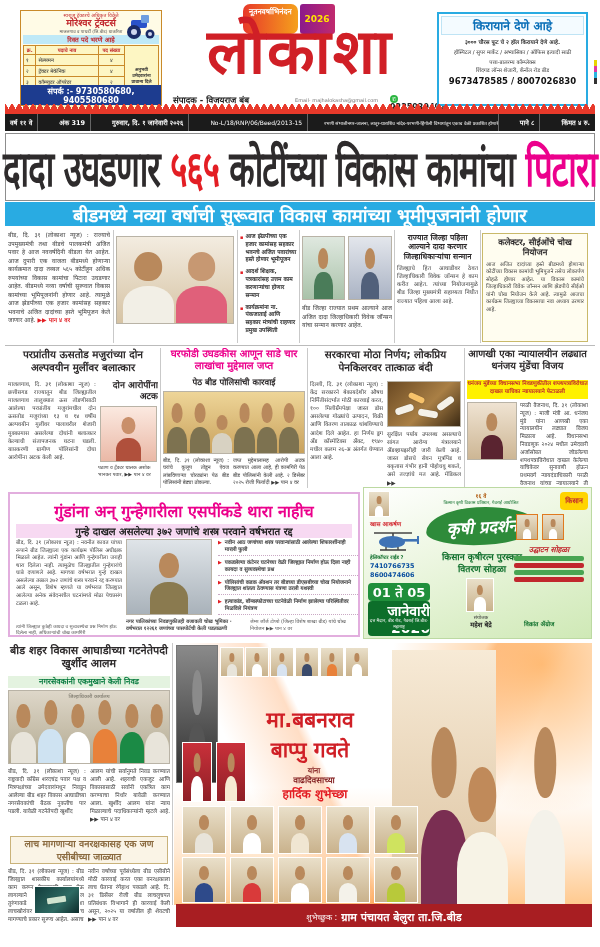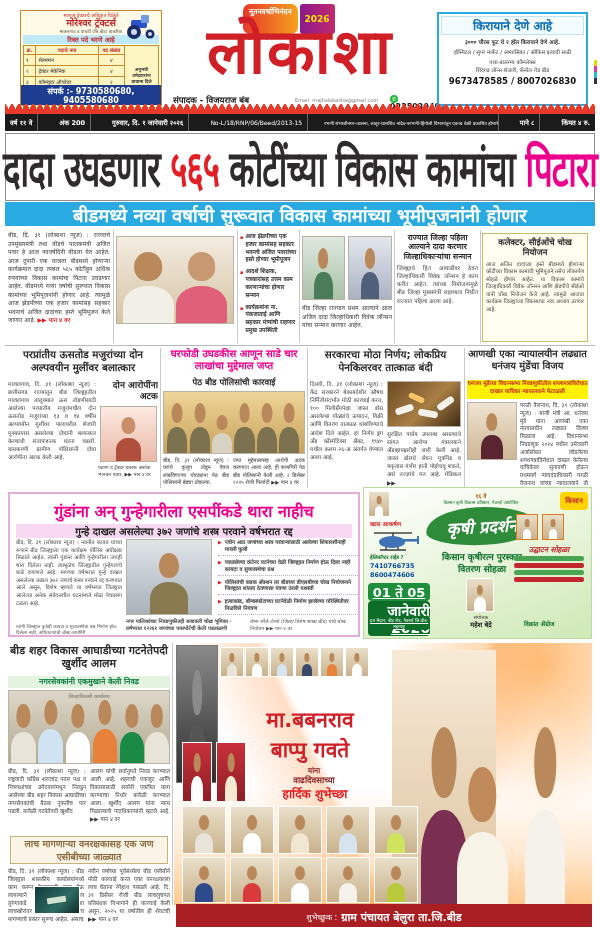--- a/index.html
+++ b/index.html
@@ -45,21 +45,21 @@
   .pill { position:absolute; background:#f4f1e8; border-radius:4px; box-shadow:0 0 1px #0006; }
   
   .spbox { border:2px solid #e2aede; background:#fff; }
   .spsub { background:#f7d9f2; color:#222; font-weight:bold; }
   .spb { display:flex; gap:3px; margin-bottom:3px; border-bottom:1px dotted #caa8c4; padding-bottom:2px; }
   .spb .mk { color:#e31e24; font-size:5px; }
   .spb .tx { font-size:5.3px; line-height:1.3; font-weight:bold; color:#444; }
   
   .krushi { background:linear-gradient(160deg,#ffffff 0%,#eef7e3 38%,#cfe9b6 100%); border:1px solid #bcd9a2; }
   .kr-title { background:#2e8b3a; color:#fff; font-style:italic; font-weight:bold; border-radius:46% 54% 48% 52%/60% 55% 45% 40%; transform:rotate(-3deg); display:flex; align-items:center; justify-content:center; }
-  .kr-green { background:#1f8f3b; color:#fff; text-align:center; border-radius:4px;text-decoration:underline; }
+  .kr-green { background:#1f8f3b; color:#fff; text-align:center; border-radius:4px; }
   .namebar { height:5px; background:#49a552; border-radius:2px; margin:2px 4px; }
   
   .bday { background:
     radial-gradient(circle at 88% 8%, rgba(255,140,20,.55), transparent 34%),
     linear-gradient(115deg, transparent 58%, rgba(255,122,24,.28) 60%, transparent 74%),
     linear-gradient(245deg, transparent 60%, rgba(255,122,24,.25) 62%, transparent 76%),
     linear-gradient(180deg,#fff 55%,#ffe9d2 80%,#ffc98e 100%); }
   .strip { background:#a81e22; color:#fff; display:flex; align-items:center; justify-content:center; gap:4px; }
   .wa { display:inline-block; width:8px; height:8px; border-radius:50%; background:#2ab540; color:#fff; font-size:5.5px; text-align:center; line-height:8px; vertical-align:middle; }
   table.jobs { border-collapse:collapse; width:100%; font-size:5.2px; }
@@ -143,21 +143,21 @@
     <div class="c" style="font-size:5.6px;color:#333;margin-top:3px;font-weight:bold;">३००० चौरस फूट चे २ हॉल किरायाने देणे आहे.</div>
     <div class="c" style="font-size:5.4px;color:#333;margin-top:2px;">हॉस्पिटल / सुपर मार्केट / अभ्यासिका / ऑफिस इत्यादी साठी</div>
     <div class="c" style="font-size:5.4px;color:#333;margin-top:2px;">पत्ता-बालरम्य कॉम्प्लेक्स</div>
     <div class="c" style="font-size:5.4px;color:#333;">शिंदगड लॉन्स शेजारी, कॅनॉल रोड बीड</div>
     <div class="c b" style="font-size:8.5px;color:#111;margin-top:2px;">9673478585 / 8007026830</div>
   </div>
 
   <div class="abs flames" style="left:5px;top:103px;width:590px;height:11px;"></div>
   <div class="abs infobar" style="left:5px;top:114px;width:590px;height:17px;">
     <div class="seg">वर्ष ११ वे</div>
-    <div class="seg">अंक 200</div>
+    <div class="seg">अंक 319</div>
     <div class="seg">गुरुवार, दि. १ जानेवारी २०२६</div>
     <div class="seg" style="font-weight:normal;font-size:6px;">No-L/18/RNP/06/Beed/2013-15</div>
     <div class="seg grow">बीड, परभणी संभाजीनगर-जालना, लातूर-धाराशिव नांदेड-परभणी-हिंगोली विभागांतून एकाच वेळी प्रकाशित होणारे दैनिक</div>
     <div class="seg">पाने ८</div>
     <div class="seg">किंमत ४ रु.</div>
   </div>
 
   <div class="abs leadbox" style="left:5px;top:133px;width:590px;height:68px;">
     <div class="leadline">
       <span>दादा उघडणार </span><span class="red">५६५</span><span> कोटींच्या विकास कामांचा </span><span class="mag">पिटारा</span>

